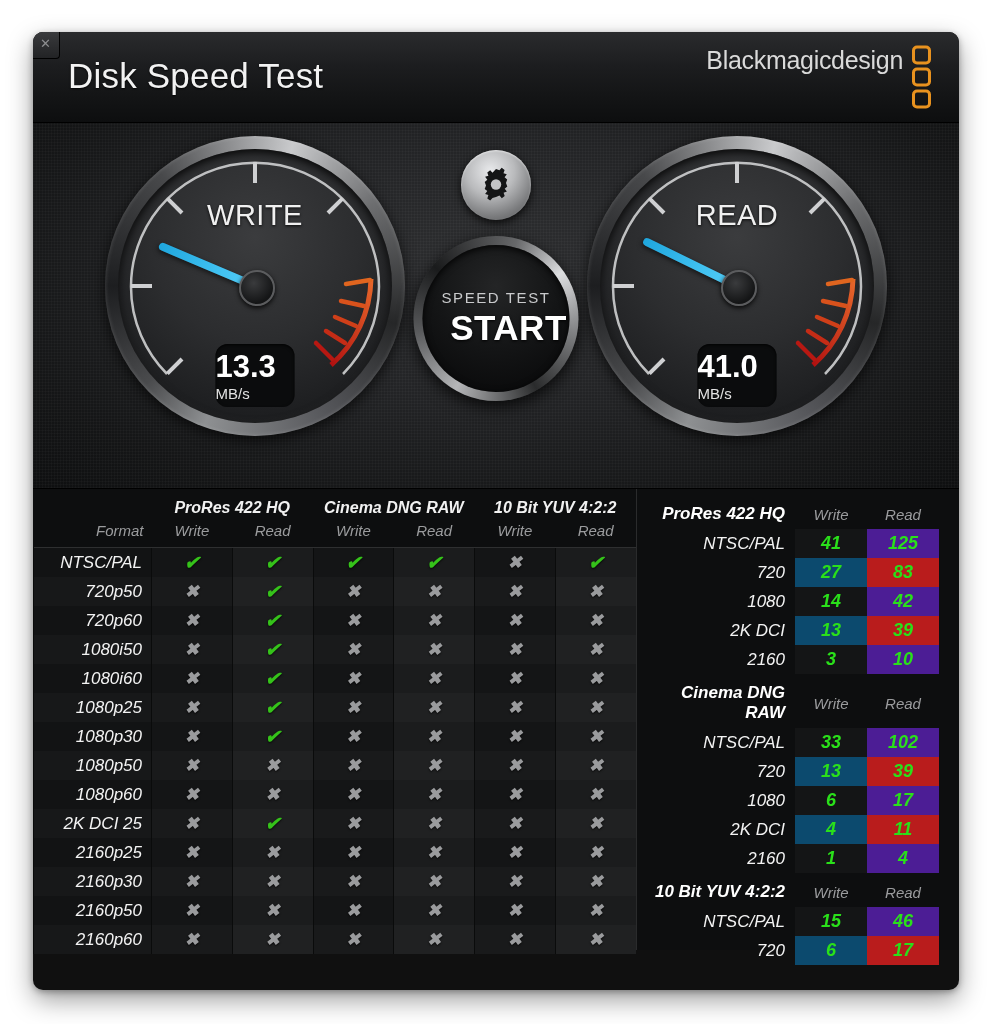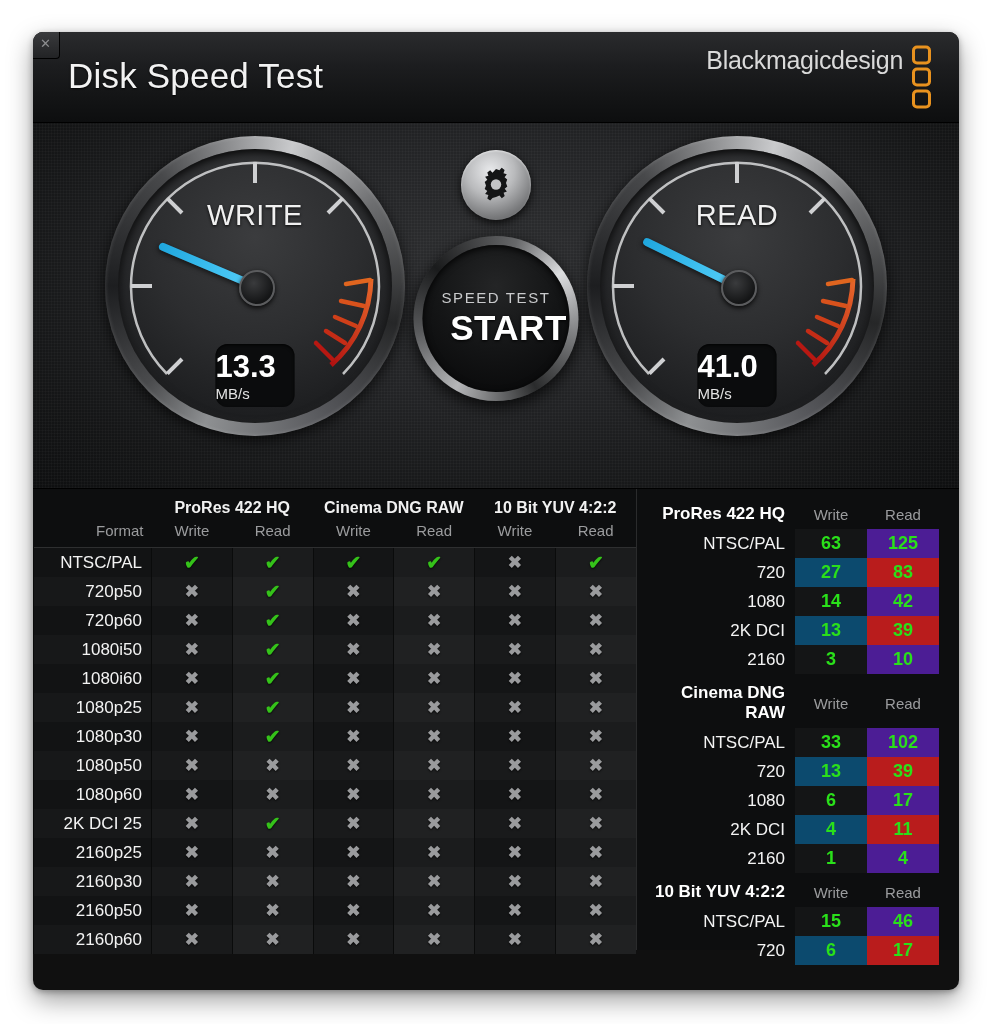--- a/index.html
+++ b/index.html
@@ -175,21 +175,21 @@
   }
   #sec-left{ width:604px; border-right:1px solid #000; }
   #sec-right{ flex:1; }
 
   
   #tables{ display:flex; height:461px; background:#0d0e0f; }
   #left-panel{ width:604px; border-right:1px solid #2a2b2c; box-sizing:border-box; }
   #right-panel{ flex:1; padding:6px 20px 0 12px; box-sizing:border-box;}
 
   
-  table{ border-collapse:collapse; width:100%; }
+  table{ border-collapse:collapse; width:100%;font-style:italic; }
   #lt{ table-layout:fixed; }
   #lt th,#lt td{ padding:0; }
   #lt .c-fmt{ width:118px; }
   #lt .c-d{ width:auto; }
 
   .grp-th{
     font-size:16px; font-weight:700; color:#f1f1f1; text-align:center;
     padding:10px 0 3px !important;
   }
   .sub-th{
@@ -513,21 +513,21 @@
             <col class="r-val">
           </colgroup>
           <tbody>
             <tr>
               <td class="rgrp-name">ProRes 422 HQ</td>
               <td class="rgrp-h">Write</td>
               <td class="rgrp-h">Read</td>
             </tr>
             <tr class="">
               <td class="res">NTSC/PAL</td>
-              <td class="num a">63</td>
+              <td class="num a">41</td>
               <td class="num b">125</td>
             </tr>
             <tr class="alt">
               <td class="res">720</td>
               <td class="num a">27</td>
               <td class="num b">83</td>
             </tr>
             <tr class="">
               <td class="res">1080</td>
               <td class="num a">14</td>

